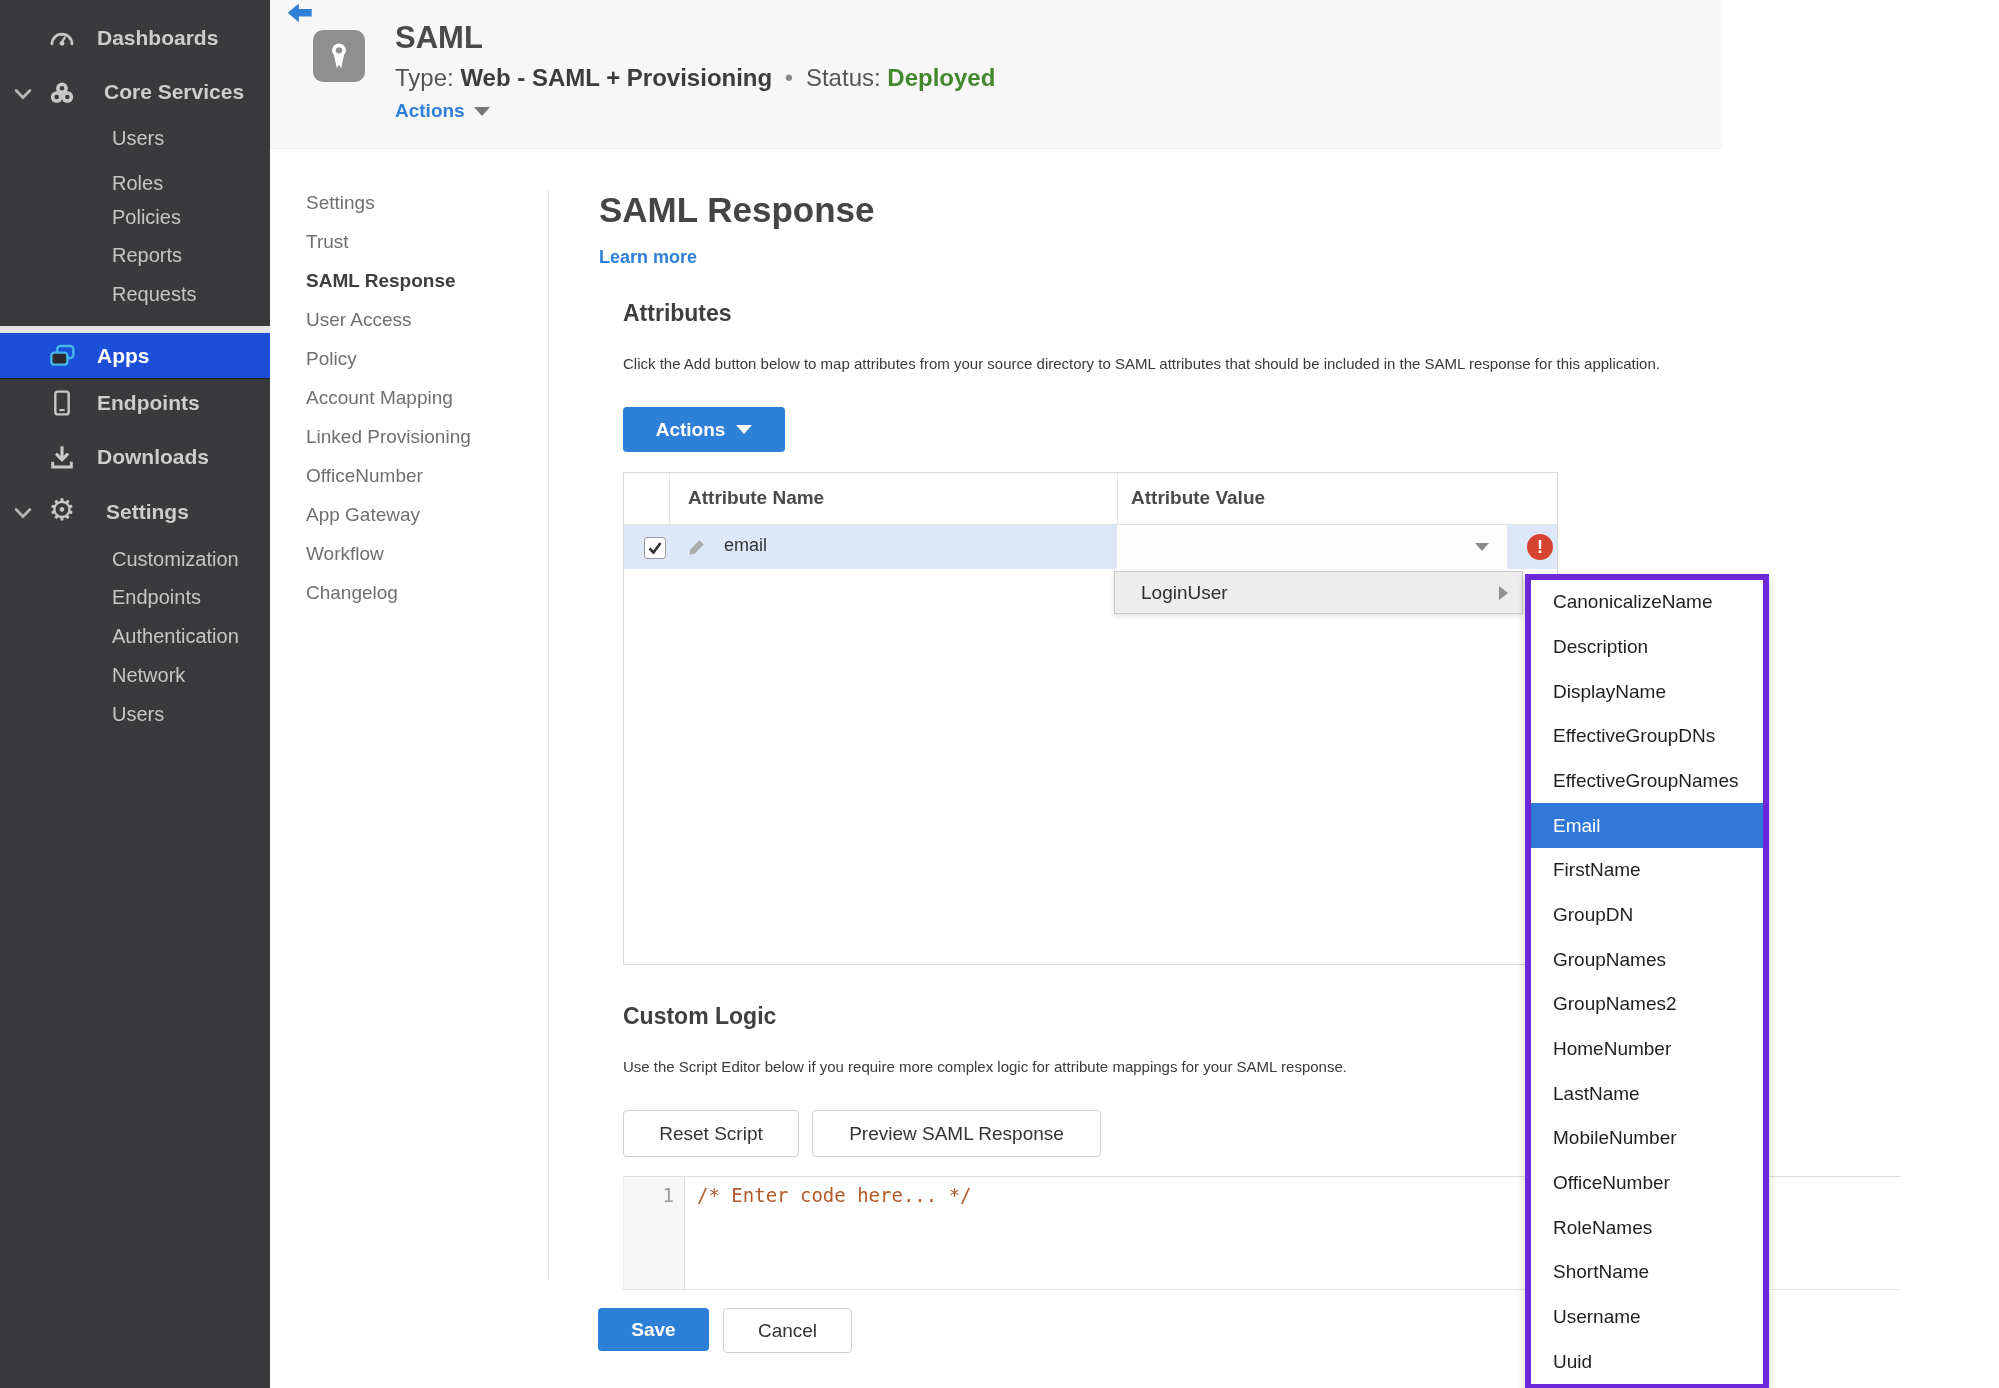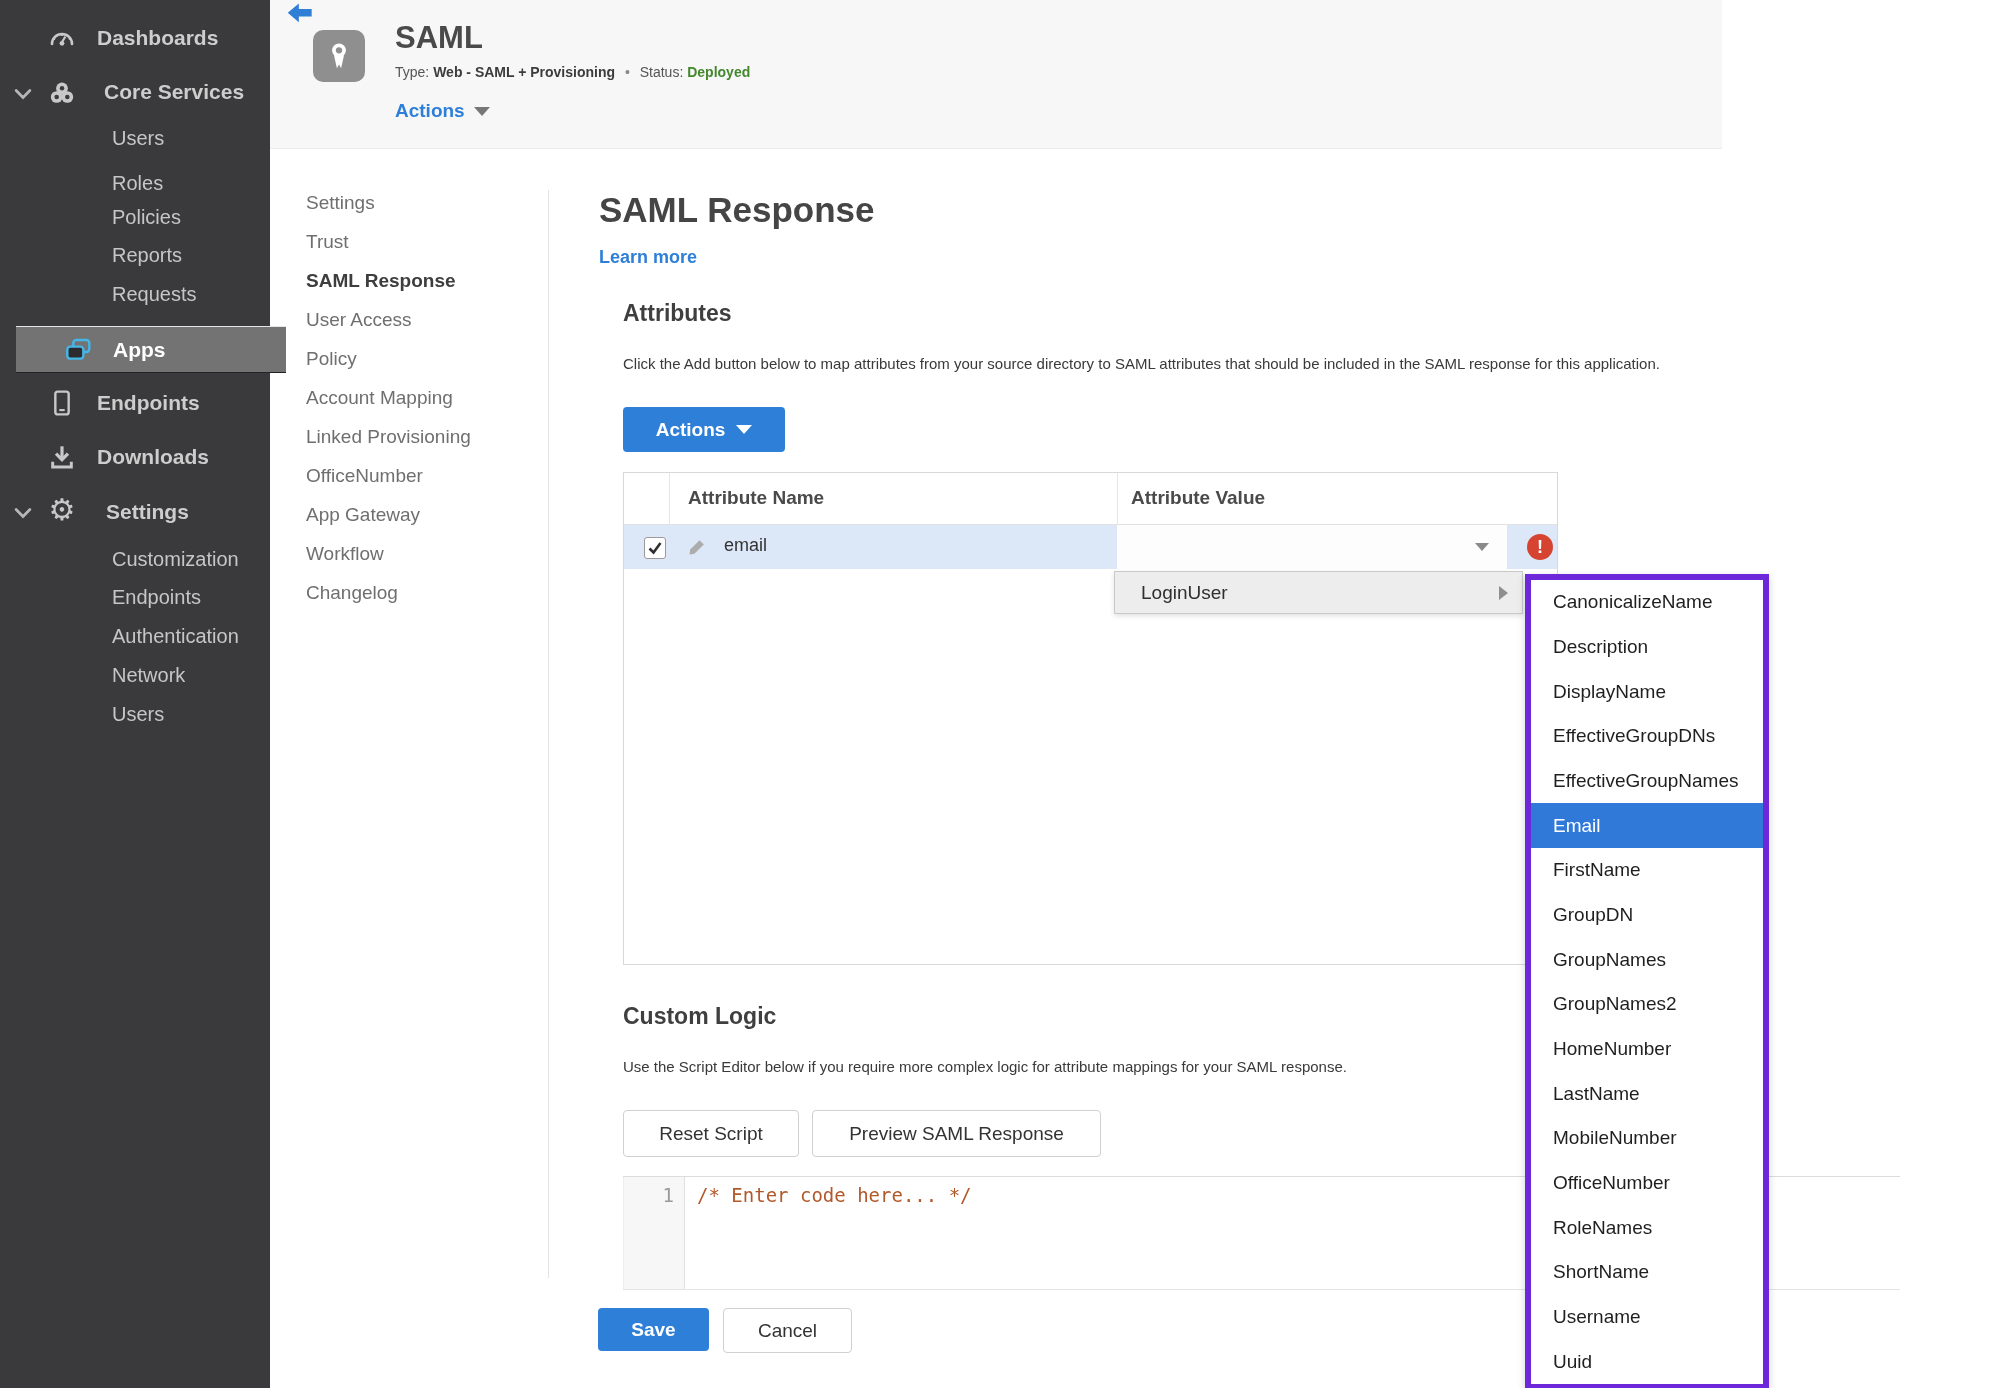--- a/index.html
+++ b/index.html
@@ -6,30 +6,30 @@
   .screen{position:relative;width:1999px;height:1388px;overflow:hidden;
     font-family:"Liberation Sans",sans-serif;background:#ffffff;}
   .abs{position:absolute;}
 
   
   .sidebar{position:absolute;left:0;top:0;width:270px;height:1388px;background:#3a3a3c;}
   .side-row{position:absolute;left:0;width:270px;display:flex;align-items:center;cursor:pointer;}
   .side-label{color:#cdcdcd;font-size:21px;font-weight:bold;}
   .side-sub{position:absolute;left:0;width:270px;display:flex;align-items:center;cursor:pointer;}
   .side-sub span{color:#c6c6c6;font-size:20px;}
-  .side-active{background:#737373;border-top:1px solid #e5e5e5;border-bottom:1px solid #222224;margin-left:16px;}
+  .side-active{background:#1d4ed8;border-top:7px solid #e5e5e5;border-bottom:1px solid #222224;}
   .side-active .side-label{color:#ffffff;}
   .side-icon{position:absolute;left:46px;width:32px;height:32px;}
   .chev{position:absolute;left:12px;width:22px;height:22px;}
 
   
   .hdr{position:absolute;left:270px;top:0;width:1452px;height:148px;background:#f7f7f8;border-bottom:1px solid #ececec;}
   .app-icon{position:absolute;left:43px;top:30px;width:52px;height:52px;background:#8f8f8f;border-radius:10px;display:flex;align-items:center;justify-content:center;}
   .hdr-title{position:absolute;left:125px;top:20px;font-size:31px;font-weight:bold;color:#4a4a4a;}
-  .hdr-line{position:absolute;left:125px;top:64px;font-size:14px;color:#555;}
+  .hdr-line{position:absolute;left:125px;top:64px;font-size:24px;color:#555;}
   .hdr-line b{color:#3c3c3c;}
   .status-green{color:#44882e;font-weight:bold;}
   .hdr-actions{position:absolute;left:125px;top:100px;font-size:19px;font-weight:bold;color:#2e7fd7;cursor:pointer;display:flex;align-items:center;gap:9px;}
   .back-arrow{position:absolute;left:16px;top:2px;width:28px;height:24px;cursor:pointer;}
 
   
   .subnav-item{position:absolute;left:306px;font-size:19px;color:#6f6f6f;cursor:pointer;white-space:nowrap;}
   .subnav-item.active{font-weight:bold;color:#3e3e3e;}
   .vdiv{position:absolute;left:548px;top:190px;width:1px;height:1088px;background:#e3e3e3;}
 

